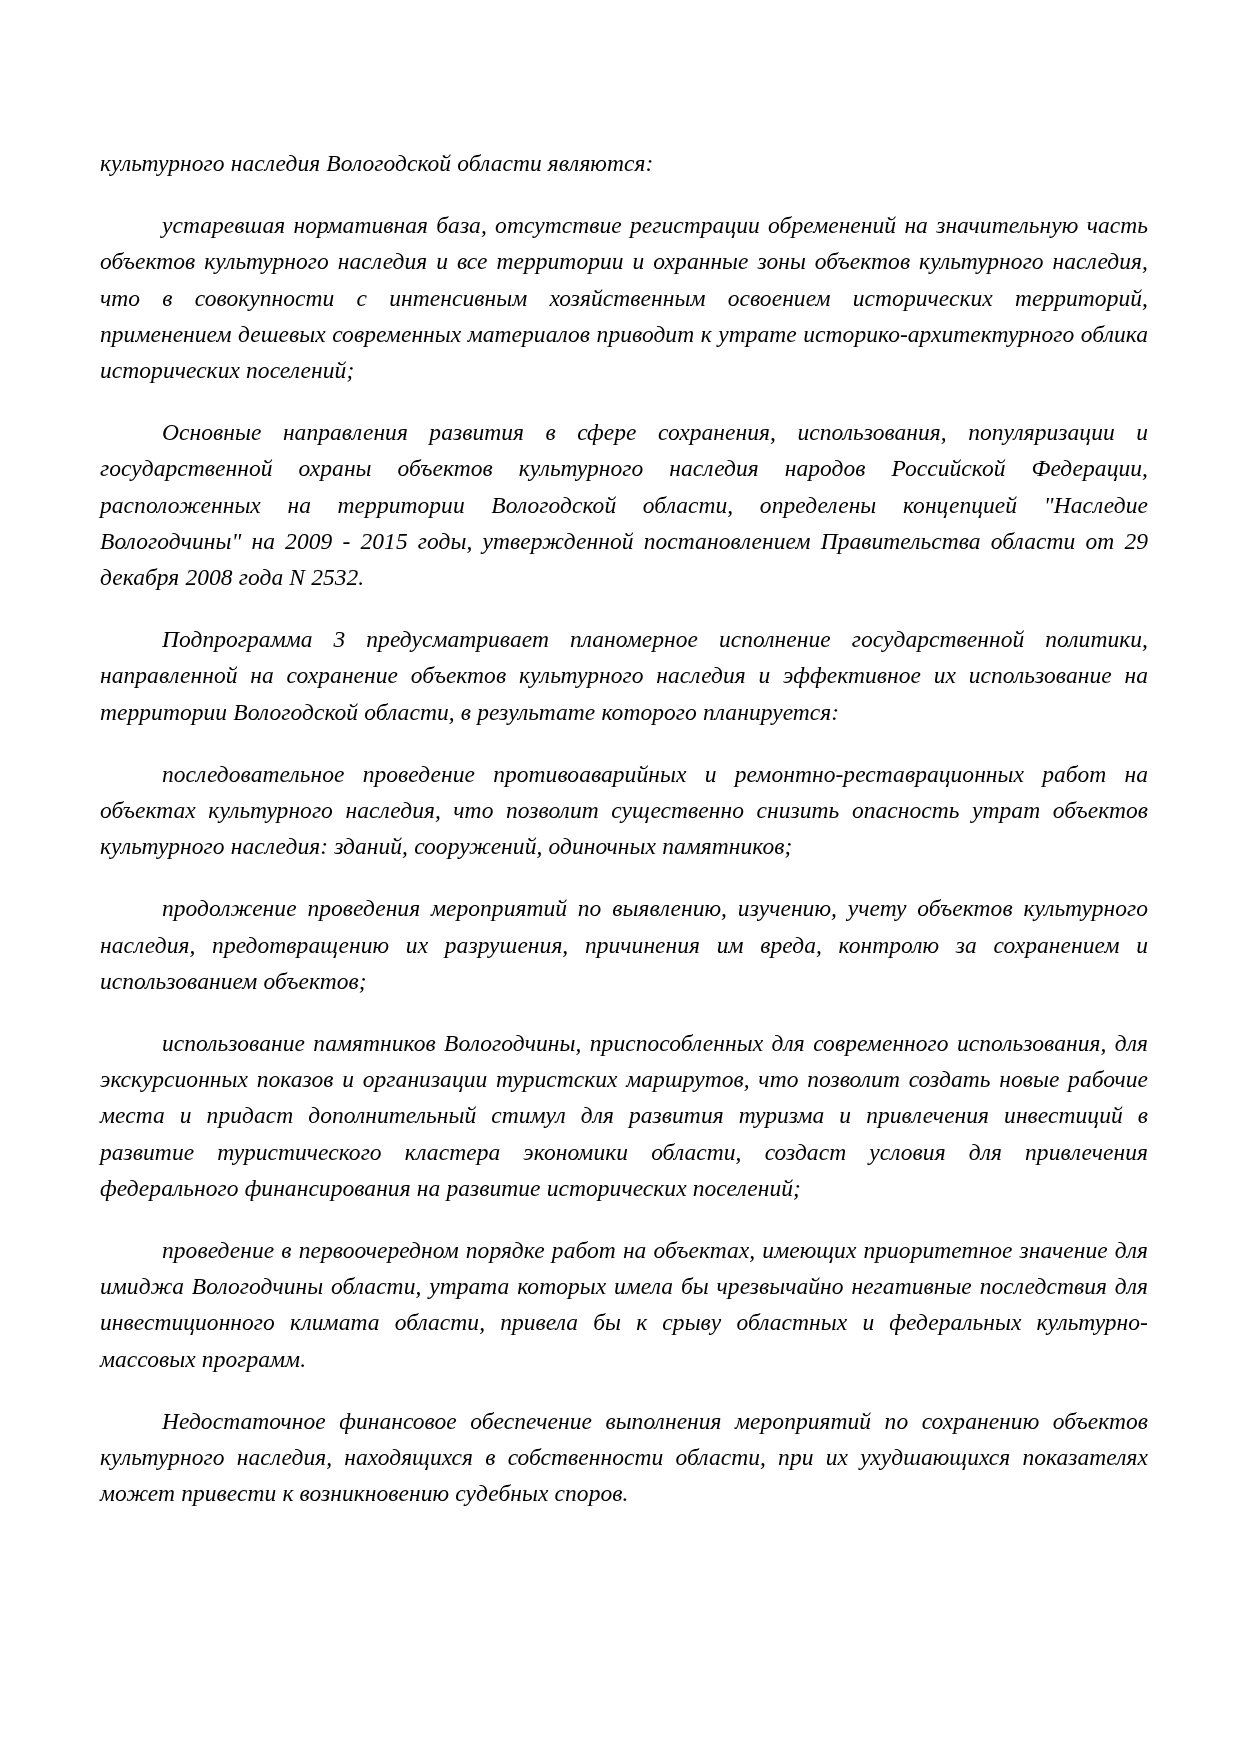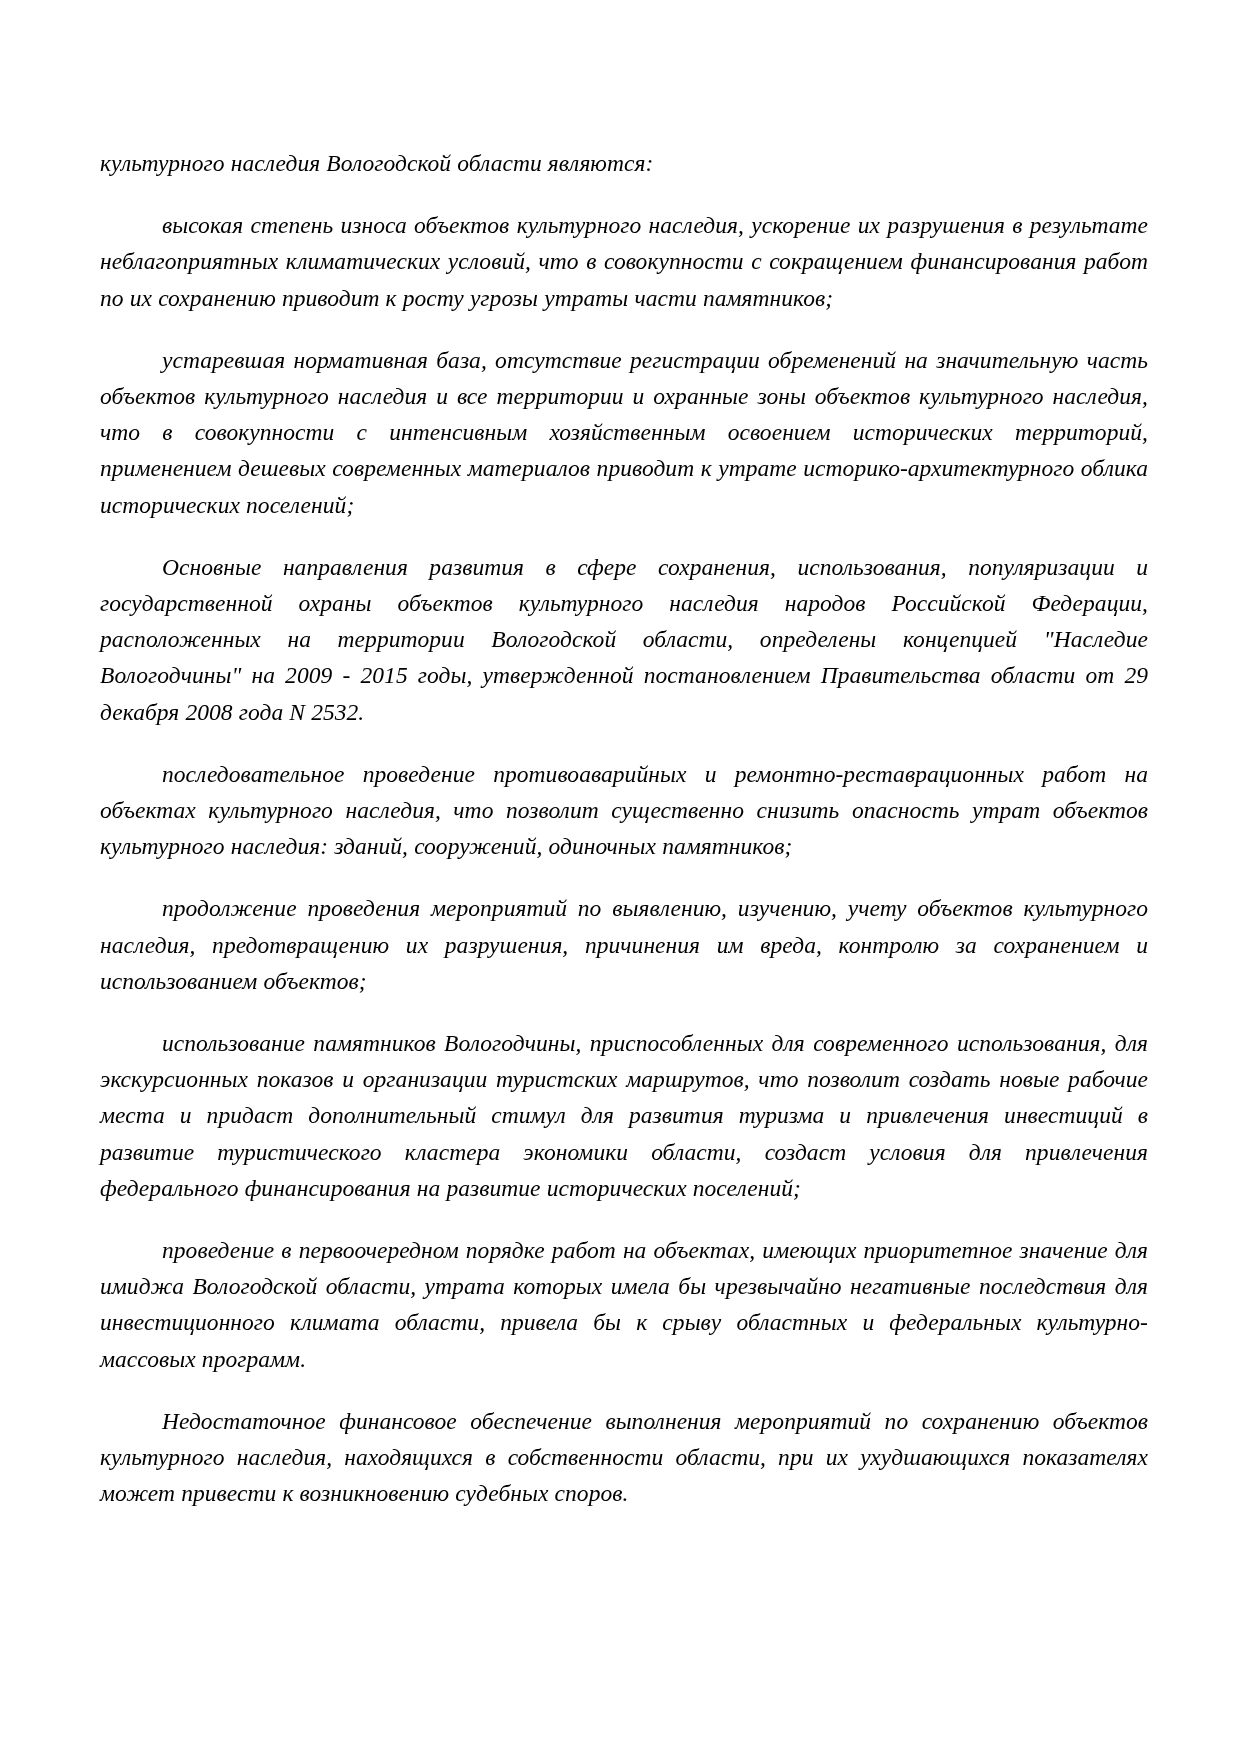--- a/index.html
+++ b/index.html
@@ -46,32 +46,32 @@
   }
 </style>
 </head>
 <body>
 
 <div id="page">
   <div id="doc-body">
 
     <p class="para continuation">культурного наследия Вологодской области являются:</p>
 
-    <p class="para indented">высокая степень износа объектов культурного наследия, ускорение их разрушения в результате неблагоприятных климатических условий, что в совокупности с сокращением финансирования работ по их сохранению приводит к росту угрозы утраты части памятников;</p>
 
     <p class="para indented">устаревшая нормативная база, отсутствие регистрации обременений на значительную часть объектов культурного наследия и все территории и охранные зоны объектов культурного наследия, что в совокупности с интенсивным хозяйственным освоением исторических территорий, применением дешевых современных материалов приводит к утрате историко-архитектурного облика исторических поселений;</p>
 
 
     <p class="para indented">Основные направления развития в сфере сохранения, использования, популяризации и государственной охраны объектов культурного наследия народов Российской Федерации, расположенных на территории Вологодской области, определены концепцией "Наследие Вологодчины" на 2009 - 2015 годы, утвержденной постановлением Правительства области от 29 декабря 2008 года N 2532.</p>
 
+    <p class="para indented">Подпрограмма 3 предусматривает планомерное исполнение государственной политики, направленной на сохранение объектов культурного наследия и эффективное их использование на территории Вологодской области, в результате которого планируется:</p>
 
     <p class="para indented">последовательное проведение противоаварийных и ремонтно-реставрационных работ на объектах культурного наследия, что позволит существенно снизить опасность утрат объектов культурного наследия: зданий, сооружений, одиночных памятников;</p>
 
     <p class="para indented">продолжение проведения мероприятий по выявлению, изучению, учету объектов культурного наследия, предотвращению их разрушения, причинения им вреда, контролю за сохранением и использованием объектов;</p>
 
     <p class="para indented">использование памятников Вологодчины, приспособленных для современного использования, для экскурсионных показов и организации туристских маршрутов, что позволит создать новые рабочие места и придаст дополнительный стимул для развития туризма и привлечения инвестиций в развитие туристического кластера экономики области, создаст условия для привлечения федерального финансирования на развитие исторических поселений;</p>
 
-    <p class="para indented">проведение в первоочередном порядке работ на объектах, имеющих приоритетное значение для имиджа Вологодской области, утрата которых имела бы чрезвычайно негативные последствия для инвестиционного климата области, привела бы к срыву областных и федеральных культурно-массовых программ.</p>
+    <p class="para indented">проведение в первоочередном порядке работ на объектах, имеющих приоритетное значение для имиджа Вологодчины области, утрата которых имела бы чрезвычайно негативные последствия для инвестиционного климата области, привела бы к срыву областных и федеральных культурно-массовых программ.</p>
 
     <p class="para indented">Недостаточное финансовое обеспечение выполнения мероприятий по сохранению объектов культурного наследия, находящихся в собственности области, при их ухудшающихся показателях может привести к возникновению судебных споров.</p>
 
   </div>
 </div>
 
 </body></html>

